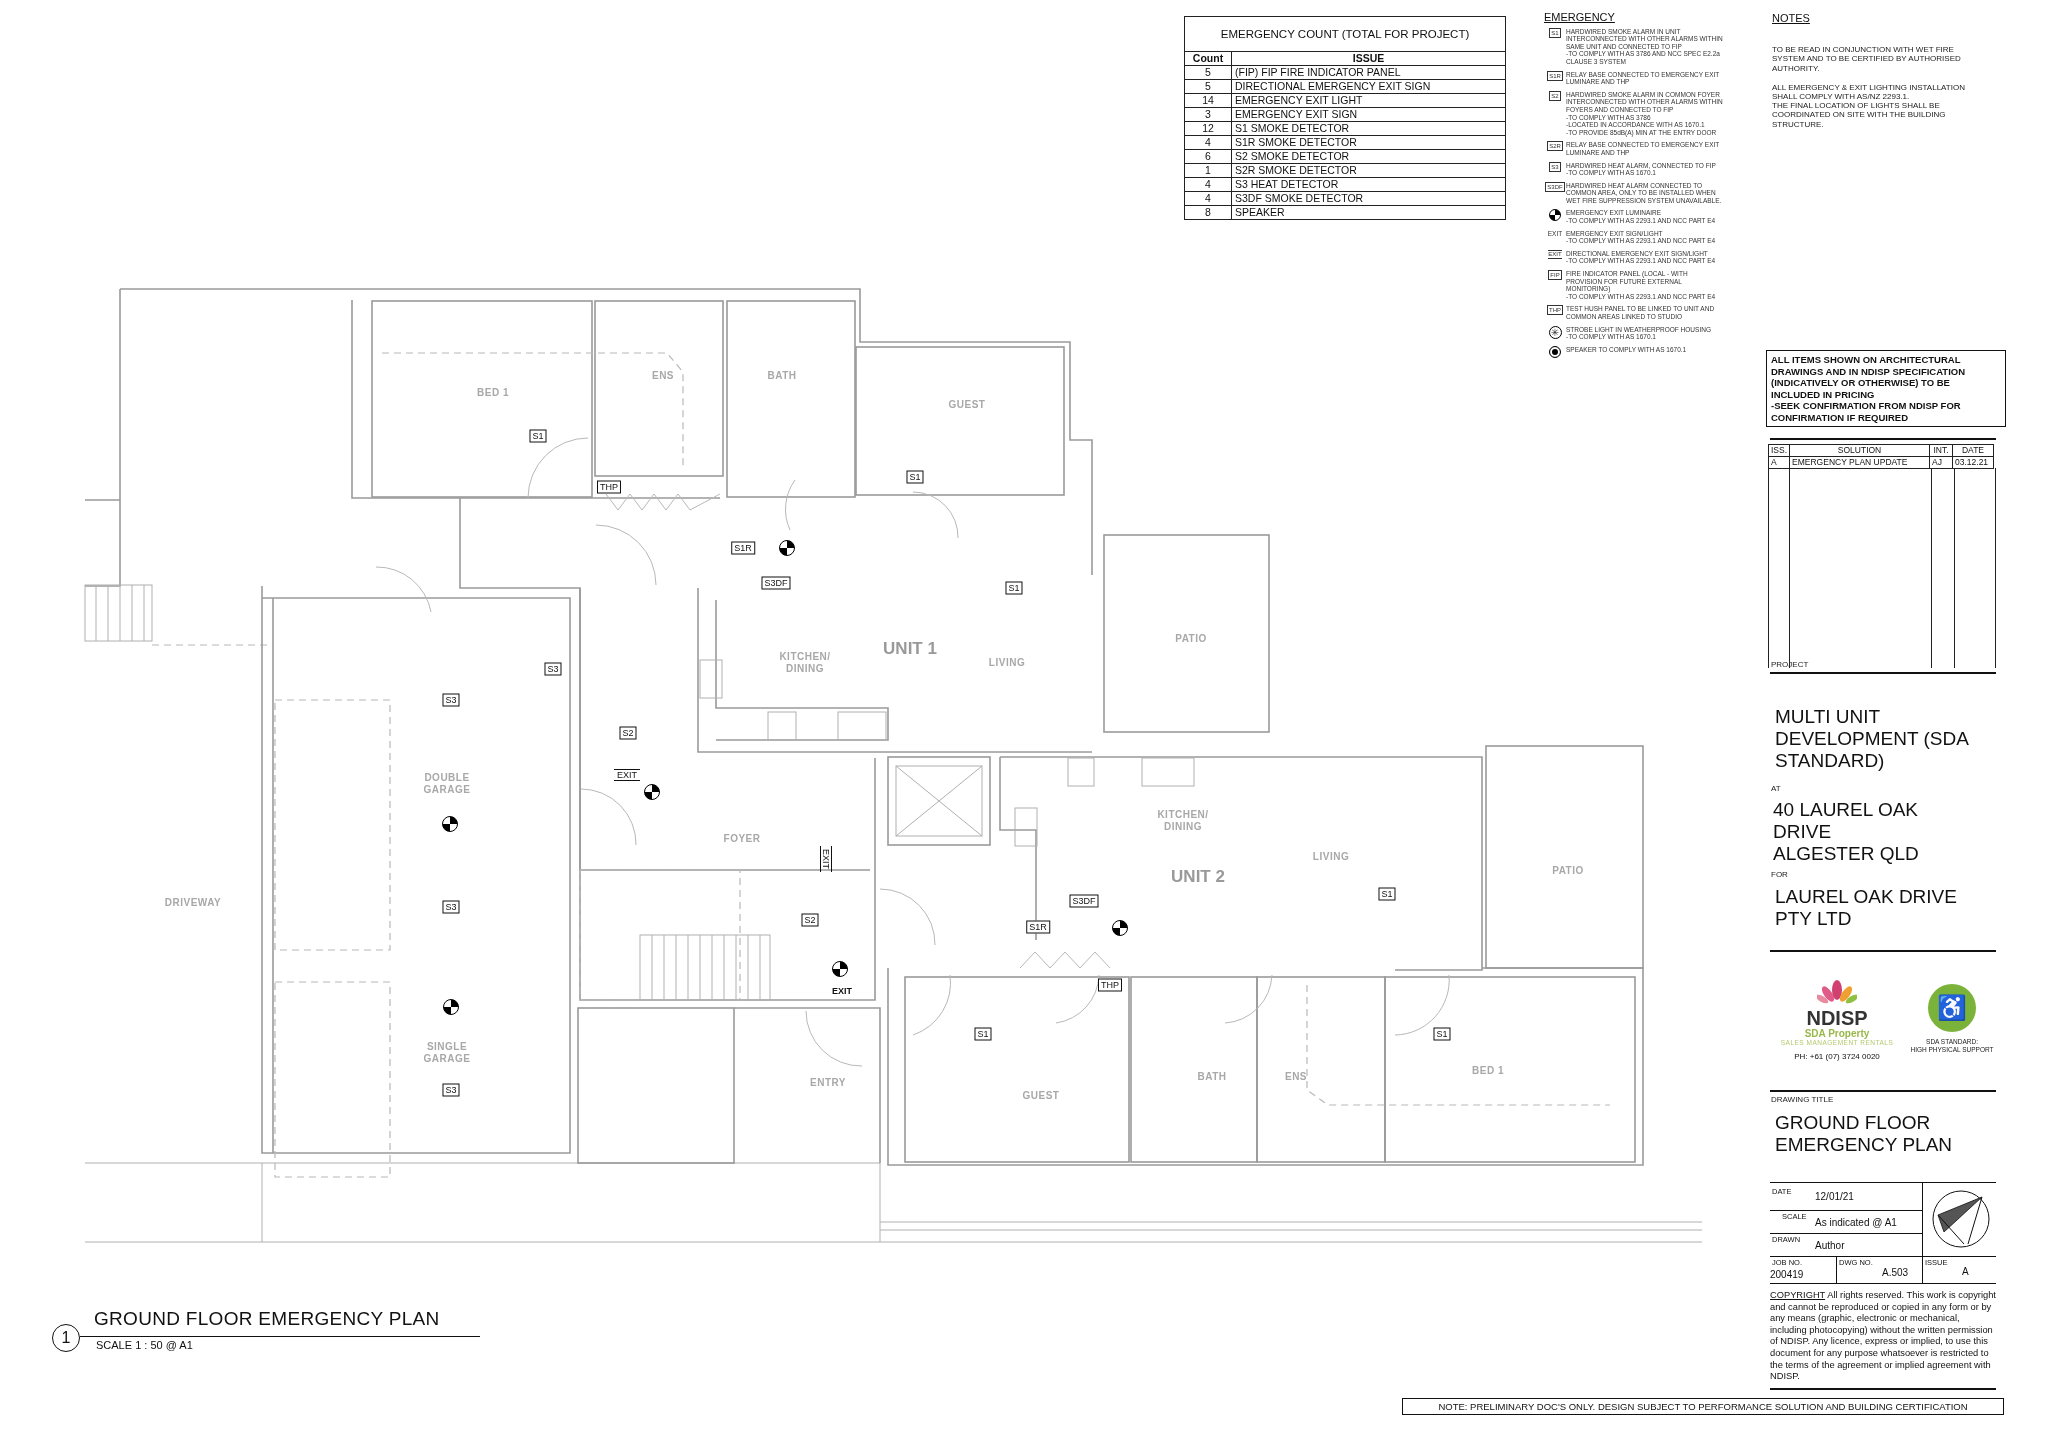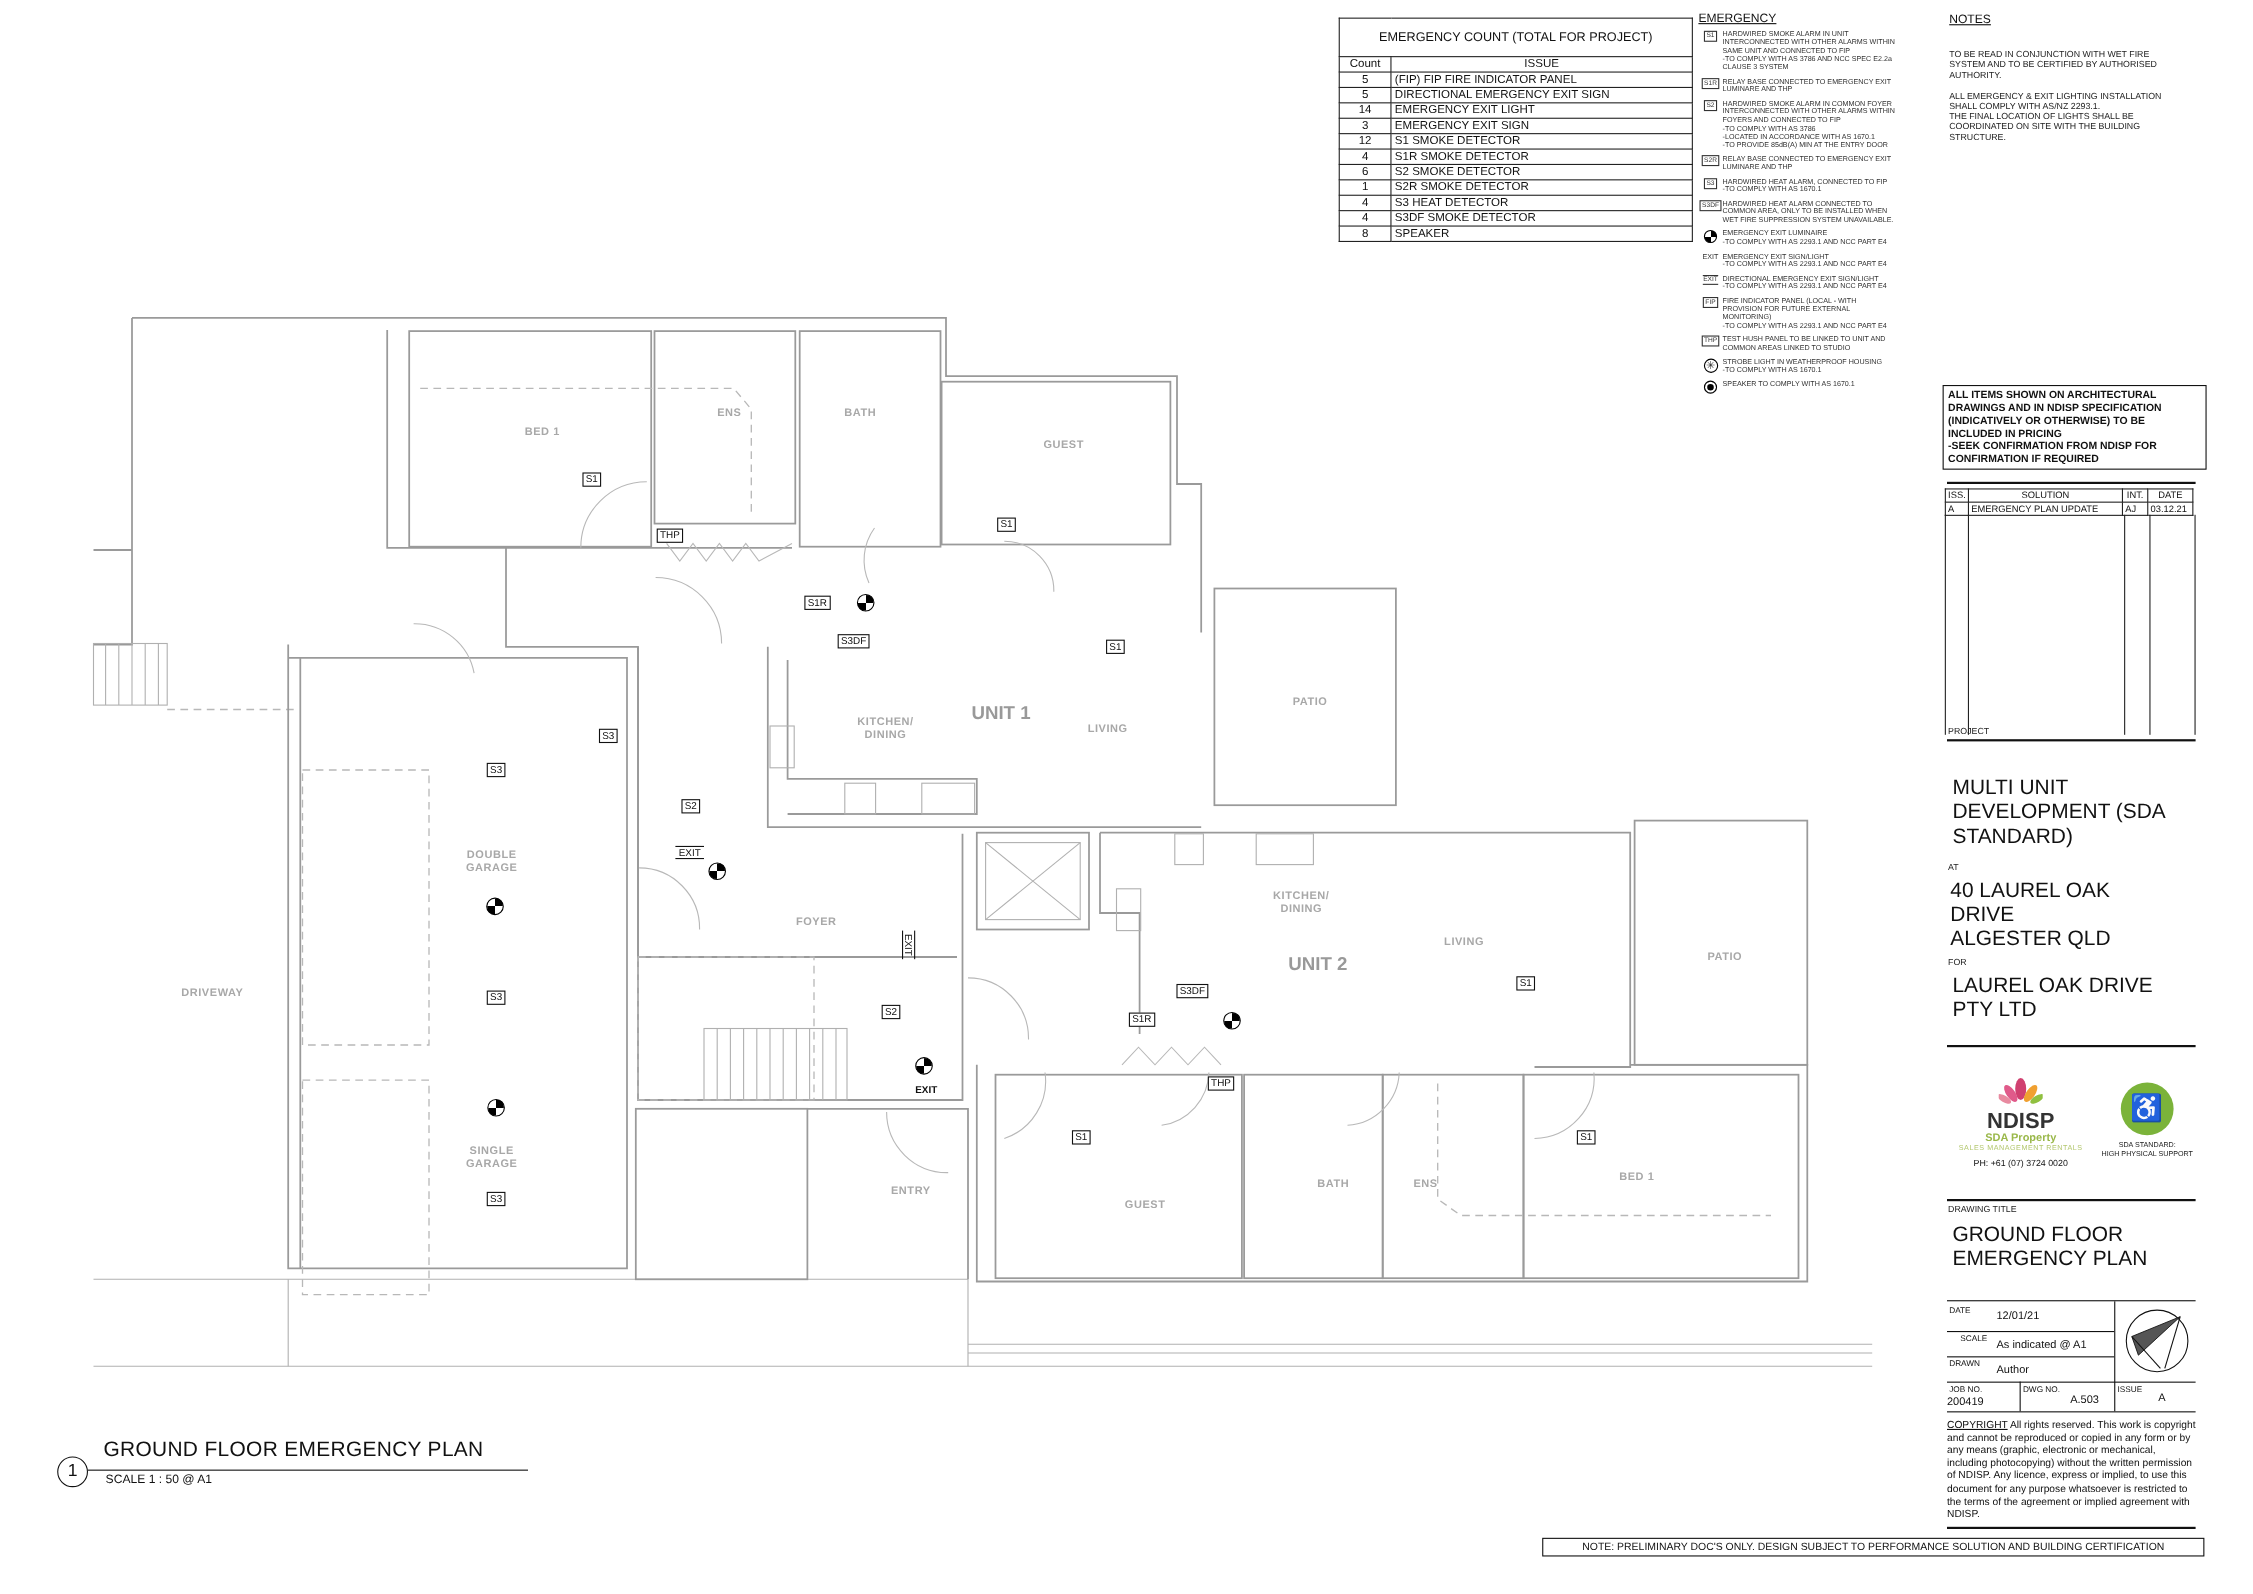--- a/index.html
+++ b/index.html
@@ -10,25 +10,25 @@
   .dash { fill:none; stroke:#b8b8b8; stroke-width:1.2; stroke-dasharray:7 5; }
   .door { fill:none; stroke:#b8b8b8; stroke-width:1; }
   .room-label { position:absolute; font-family:"Liberation Sans", sans-serif; font-weight:bold; color:#a8a8a8; font-size:10px; text-align:center; letter-spacing:0.5px; line-height:12px; transform:translate(-50%,-50%); white-space:pre; }
   .unit-label { position:absolute; font-family:"Liberation Sans", sans-serif; font-weight:bold; color:#999; font-size:17px; transform:translate(-50%,-50%); white-space:nowrap; }
   .sym { position:absolute; border:1.3px solid #111; background:#fff; font-size:9px; line-height:11px; padding:0 2px; transform:translate(-50%,-50%); white-space:nowrap; color:#111; font-family:"Liberation Sans", sans-serif; }
   .lum { position:absolute; width:14px; height:14px; border-radius:50%; border:1.5px solid #000; transform:translate(-50%,-50%); background:conic-gradient(#000 0 25%, #fff 25% 50%, #000 50% 75%, #fff 75% 100%); }
   .exit-txt { position:absolute; font-size:9px; font-weight:bold; transform:translate(-50%,-50%); color:#111; }
   .exit-dir { position:absolute; font-size:9px; transform:translate(-50%,-50%); color:#111; border-top:1px solid #111; border-bottom:1px solid #111; padding:0 3px; line-height:10px; }
 
   
-  table.count { position:absolute; left:1184px; top:16px; width:322px; border-collapse:collapse; font-size:10.5px;margin-left:33px; }
+  table.count { position:absolute; left:1184px; top:16px; width:322px; border-collapse:collapse; font-size:10.5px; }
   table.count td, table.count th { border:1px solid #222; padding:0 3px; height:13px; line-height:13px; font-weight:normal; }
   table.count .title { height:34px; text-align:center; font-size:11.5px; }
   table.count td.c { text-align:center; width:40px; }
-  table.count th { text-align:center; }
+  table.count th { text-align:center;font-weight:bold; }
 
   .legend { position:absolute; left:1544px; top:14px; width:190px; font-size:6.5px; line-height:7.6px; color:#333; }
   .legend h4 { margin:0 0 6px 0; font-size:11px; font-weight:normal; text-decoration:underline; color:#111; }
   .legend .row { display:flex; margin-bottom:5px; }
   .legend .ico { width:22px; flex:none; display:flex; align-items:flex-start; justify-content:center; }
   .legend .ico .box { border:1px solid #333; font-size:6px; padding:0 1px; line-height:8px; }
   .legend .ico .dot { width:10px; height:10px; border-radius:50%; border:1px solid #000; background:conic-gradient(#000 0 25%, #fff 25% 50%, #000 50% 75%, #fff 75% 100%); }
   .legend .ico .spk { width:10px; height:10px; border-radius:50%; border:1px solid #000; box-shadow: inset 0 0 0 2px #fff, inset 0 0 0 6px #000; }
   .legend .ico .strobe { width:11px; height:11px; border-radius:50%; border:1px solid #000; font-size:10px; line-height:11px; text-align:center; }
   .legend .txt { flex:1; white-space:pre-line; }

